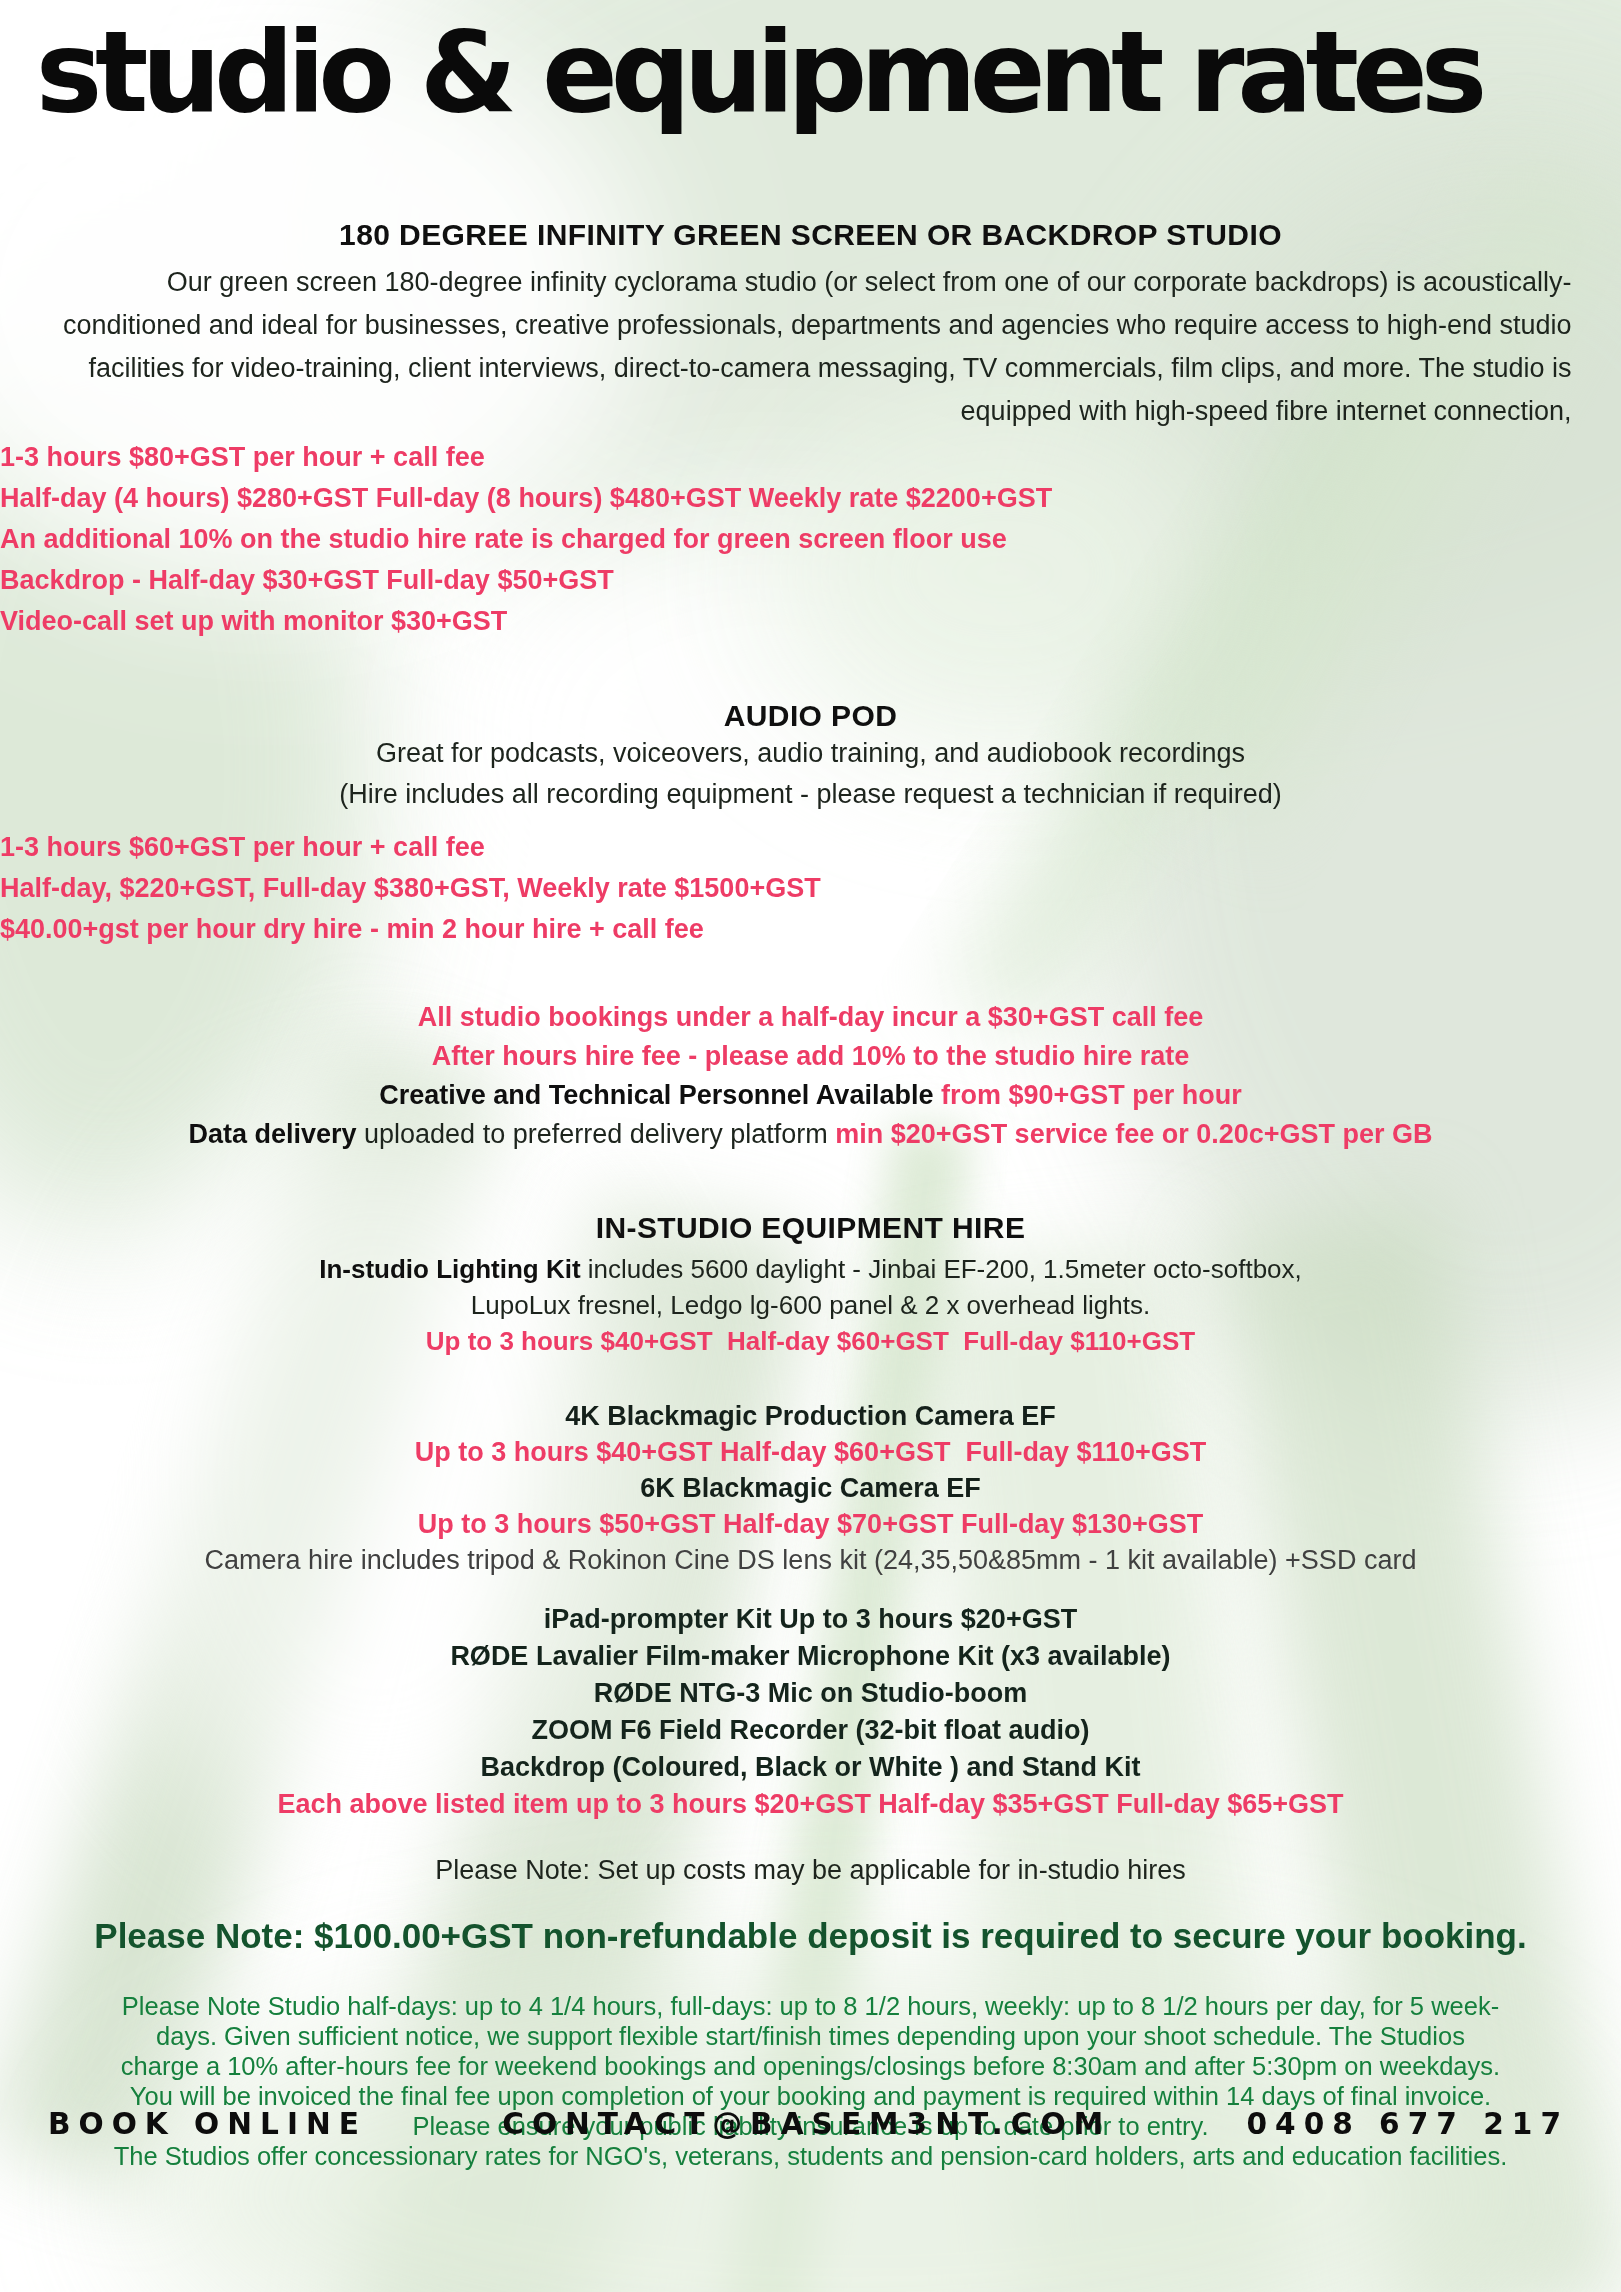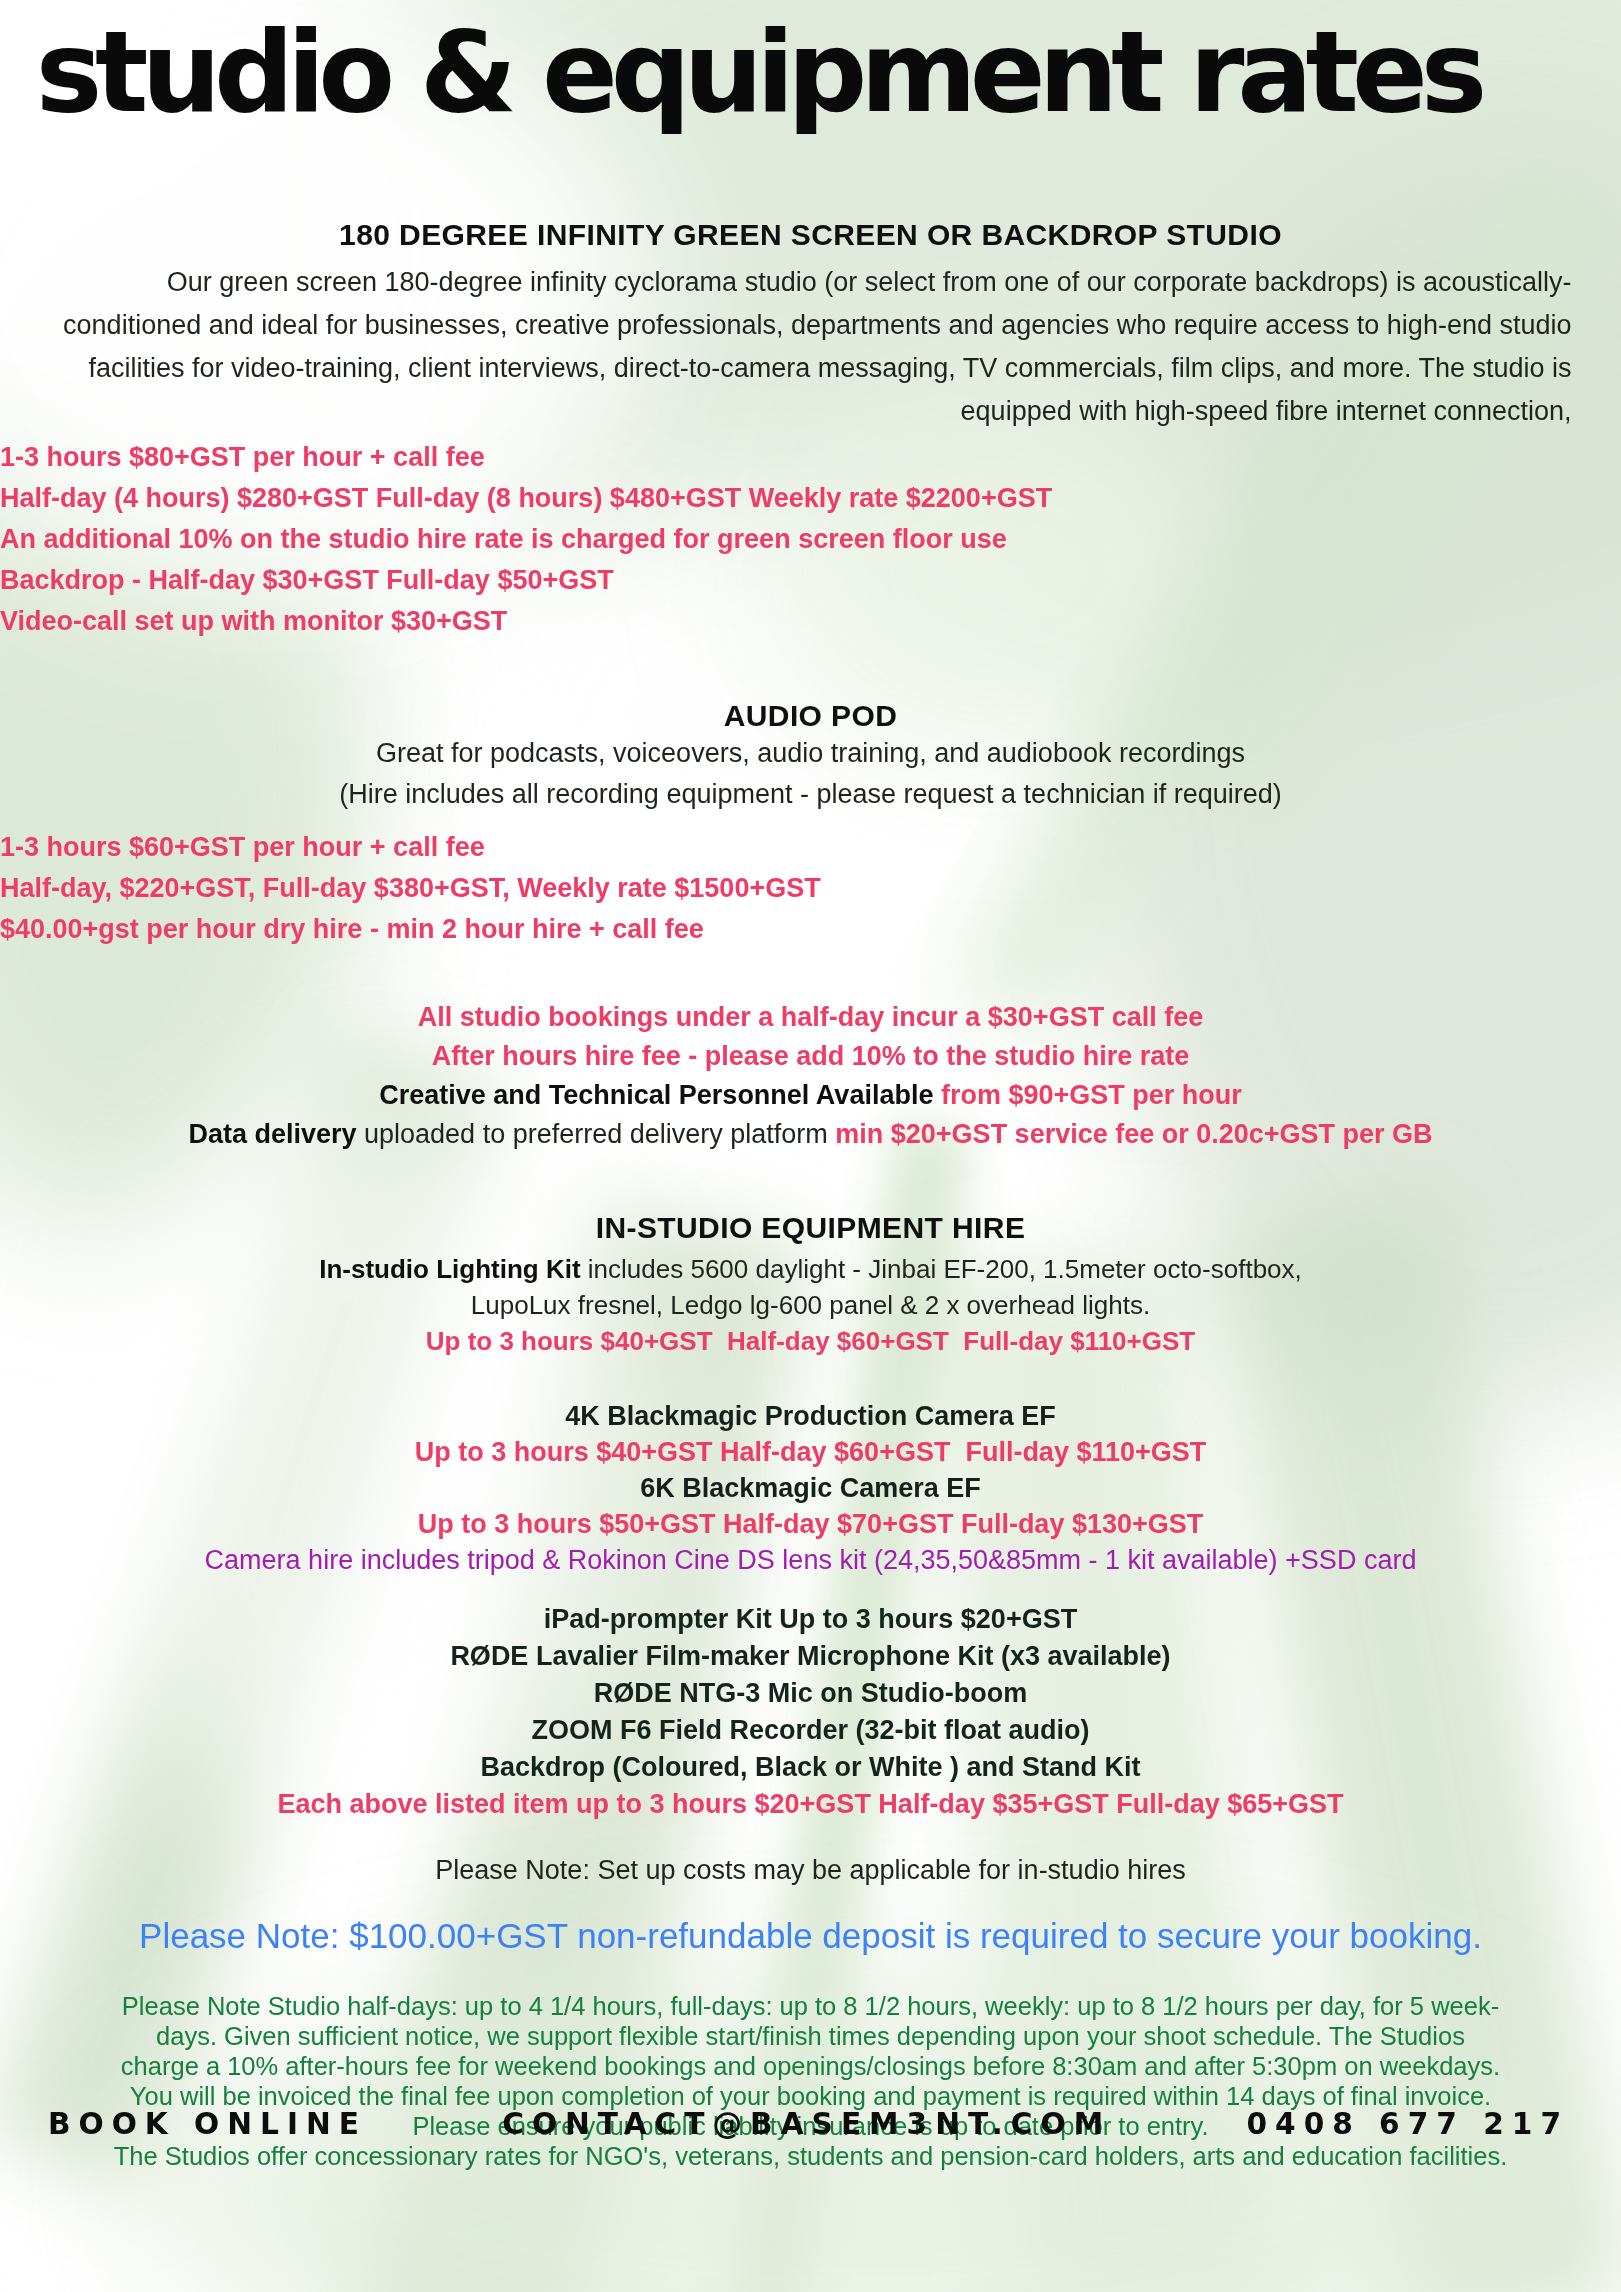--- a/index.html
+++ b/index.html
@@ -59,30 +59,30 @@
 
   .lighting{margin-top:5.4px;}
   .lighting p{margin:0;text-align:center;font-size:26px;line-height:36px;color:#1d241d;}
   .lighting .blk{font-weight:bold;color:#0f0f0f;}
   .lighting .pink{font-weight:bold;color:#ee3c66;white-space:pre-wrap;}
 
   .cameras{margin-top:39px;}
   .cameras p{margin:0;text-align:center;font-size:27px;line-height:36px;}
   .cameras .blk{font-weight:bold;color:#14201a;}
   .cameras .pink{font-weight:bold;color:#ee3c66;white-space:pre-wrap;}
-  .cameras .reg{font-weight:normal;color:#a21caf;}
+  .cameras .reg{font-weight:normal;color:#404040;}
 
   .accessories{margin-top:23px;}
   .accessories p{margin:0;text-align:center;font-size:27px;line-height:37px;font-weight:bold;color:#14241c;}
   .accessories .pink{color:#ee3c66;}
 
   .setup-note{margin-top:29px;font-size:27px;line-height:36px;color:#1d241d;text-align:center;font-weight:normal;}
   .deposit-note{
     margin-top:25px;text-align:center;
-    font-size:35px;line-height:41px;font-weight:normal;color:#3b82f6;
+    font-size:35px;line-height:41px;font-weight:bold;color:#14532d;
   }
   .fine-print{margin-top:27px;}
   .fine-print p{margin:0;text-align:center;font-size:25.5px;line-height:30px;color:#15803d;}
 
   .footer{
     position:absolute;left:0;right:4px;bottom:30px;
     display:flex;justify-content:space-between;align-items:flex-end;
     padding:0 48px;
     font-family:"DejaVu Sans", sans-serif;
     font-weight:bold;font-size:29.6px;letter-spacing:8px;color:#0d0d0d;

